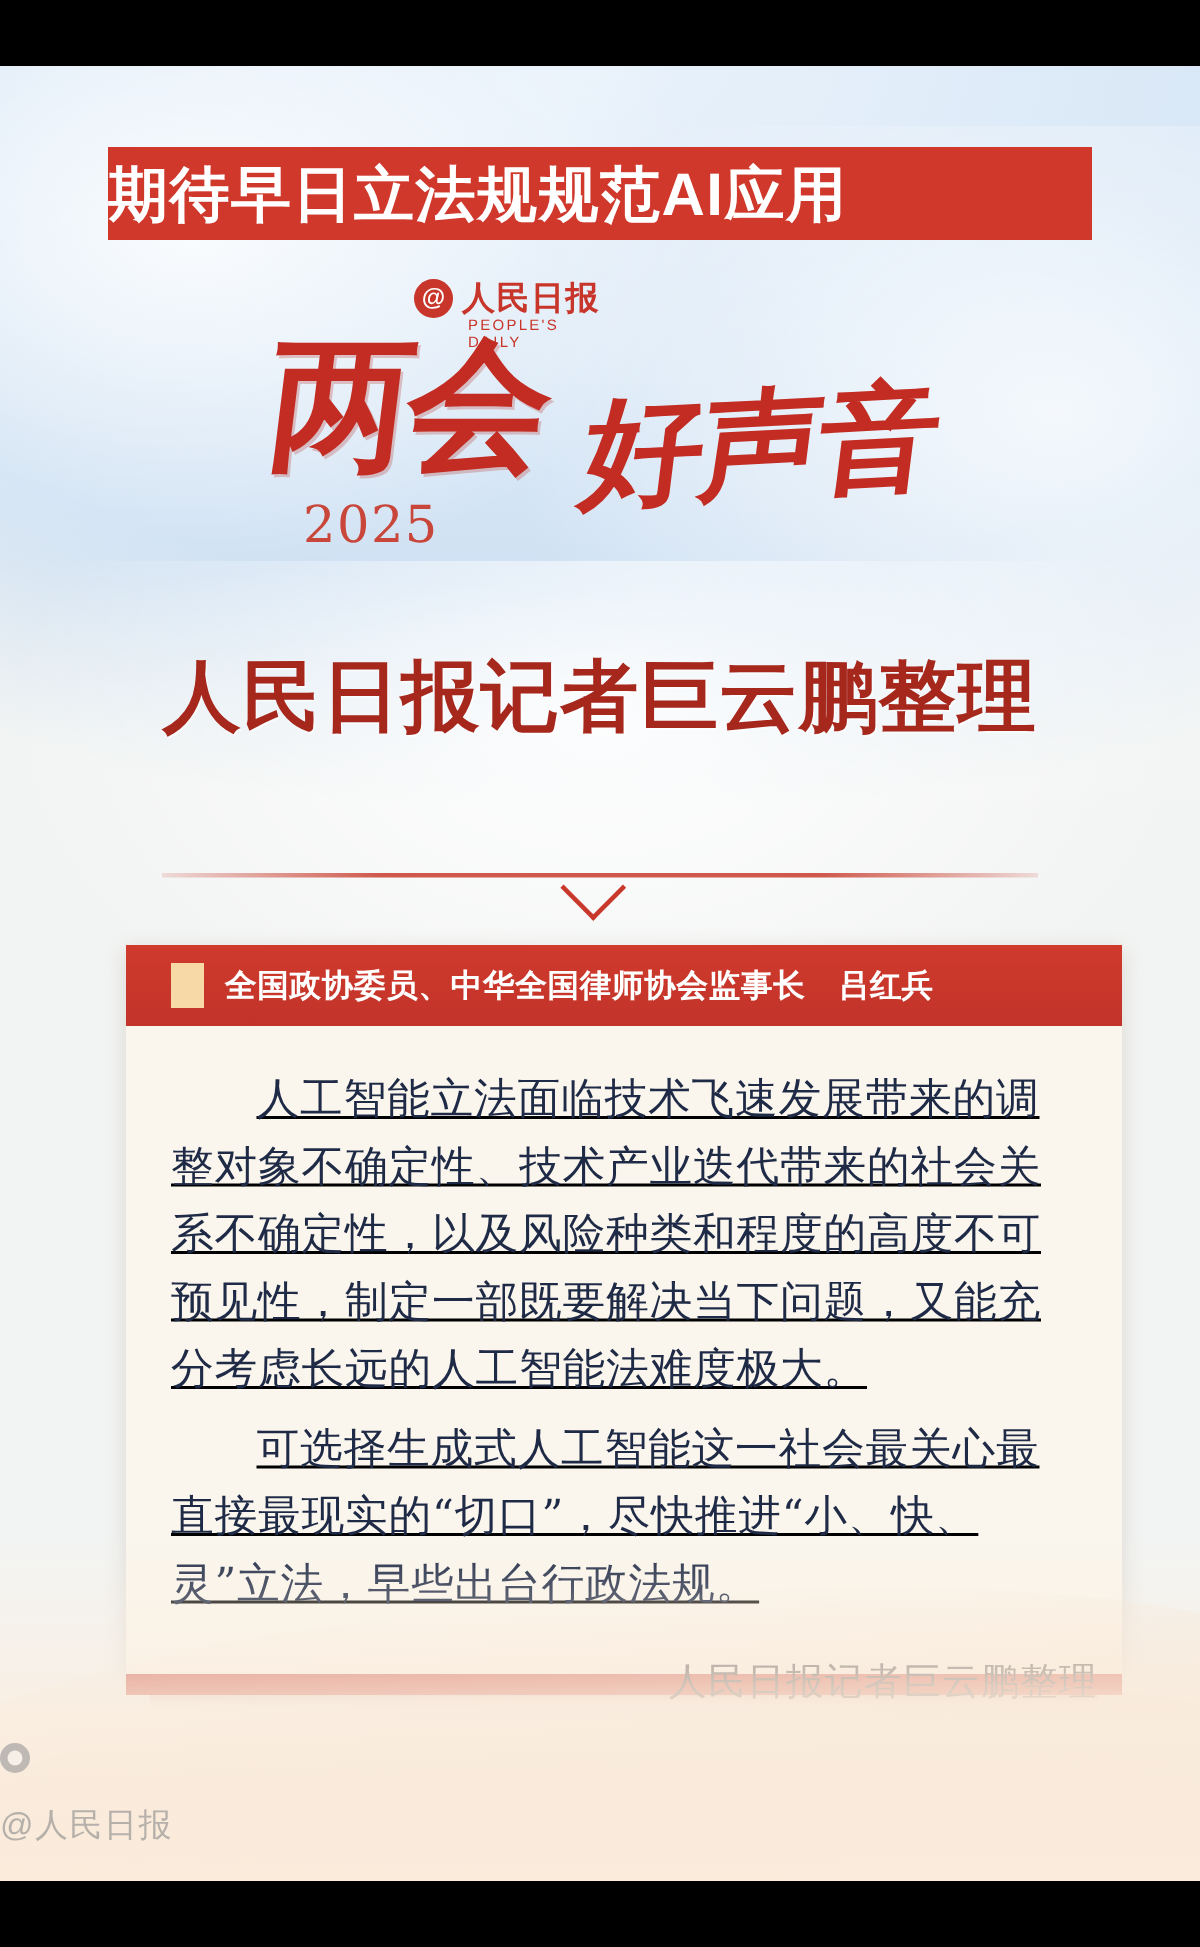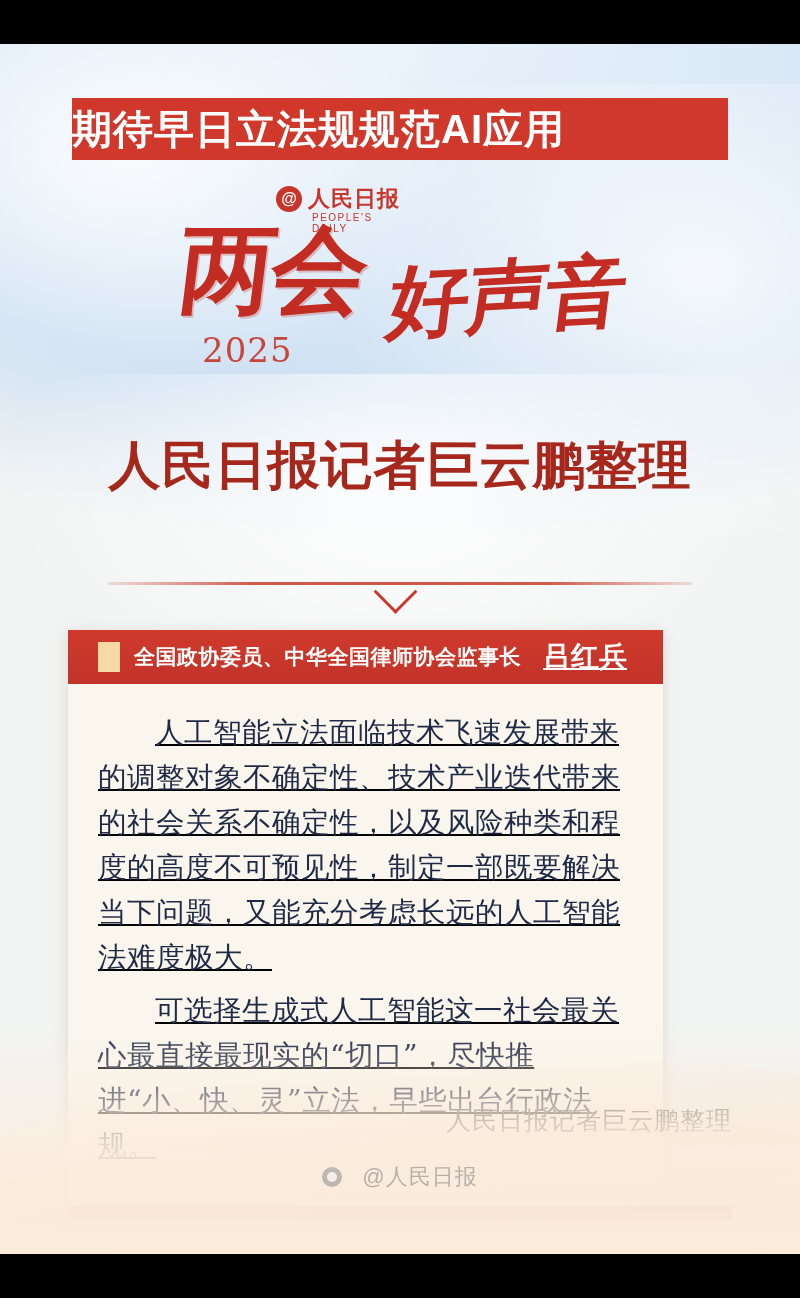--- a/index.html
+++ b/index.html
@@ -228,23 +228,23 @@
     left: 0; top: 0;
     width: 28px; height: 28px;
     border-right: 3px solid #c8382b;
     border-bottom: 3px solid #c8382b;
     transform: rotate(45deg) translate(-4px, -4px);
   }
 
   
   .card {
     position: absolute;
-    left: 68px;
+    left: 84px;
     top: 586px;
-    width: 595px;
+    width: 664px;
     background: #faf6ed;
     box-shadow: 0 3px 14px rgba(120,90,60,0.18);
   }
   .card-head {
     position: relative;
     height: 54px;
     background: linear-gradient(180deg, #cf3a2c 0%, #c2332a 100%);
     display: flex;
     align-items: center;
     padding-left: 30px;
@@ -258,25 +258,24 @@
   }
   .card-head .who {
     color: #fff;
     font-size: 21px;
     font-weight: bold;
     letter-spacing: 0.5px;
     white-space: nowrap;
   }
   .card-head .name {
     color: #fff;
-    font-size: 28px;
+    font-size: 21px;
     font-weight: bold;
     margin-left: 22px;
     white-space: nowrap;
-    text-decoration: underline;
   }
   .card-body {
     padding: 26px 30px 30px 30px;
     text-decoration: underline;
   }
   .card-body p {
     margin: 0 0 8px 0;
     color: #1e2a46;
     font-size: 28.5px;
     line-height: 45px;
@@ -312,24 +311,24 @@
     letter-spacing: 1px;
   }
 
   
   .watermark {
     position: absolute;
     left: 0;
     top: 1118px;
     width: 800px;
     display: flex;
-    align-items: center;
     justify-content: center;
     gap: 20px;
     opacity: 0.62;
+    flex-direction: column;
   }
   .wm-eye {
     width: 20px; height: 20px;
     border-radius: 50%;
     background: #9a9a9a;
     position: relative;
   }
   .wm-eye:after {
     content: "";
     position: absolute;

